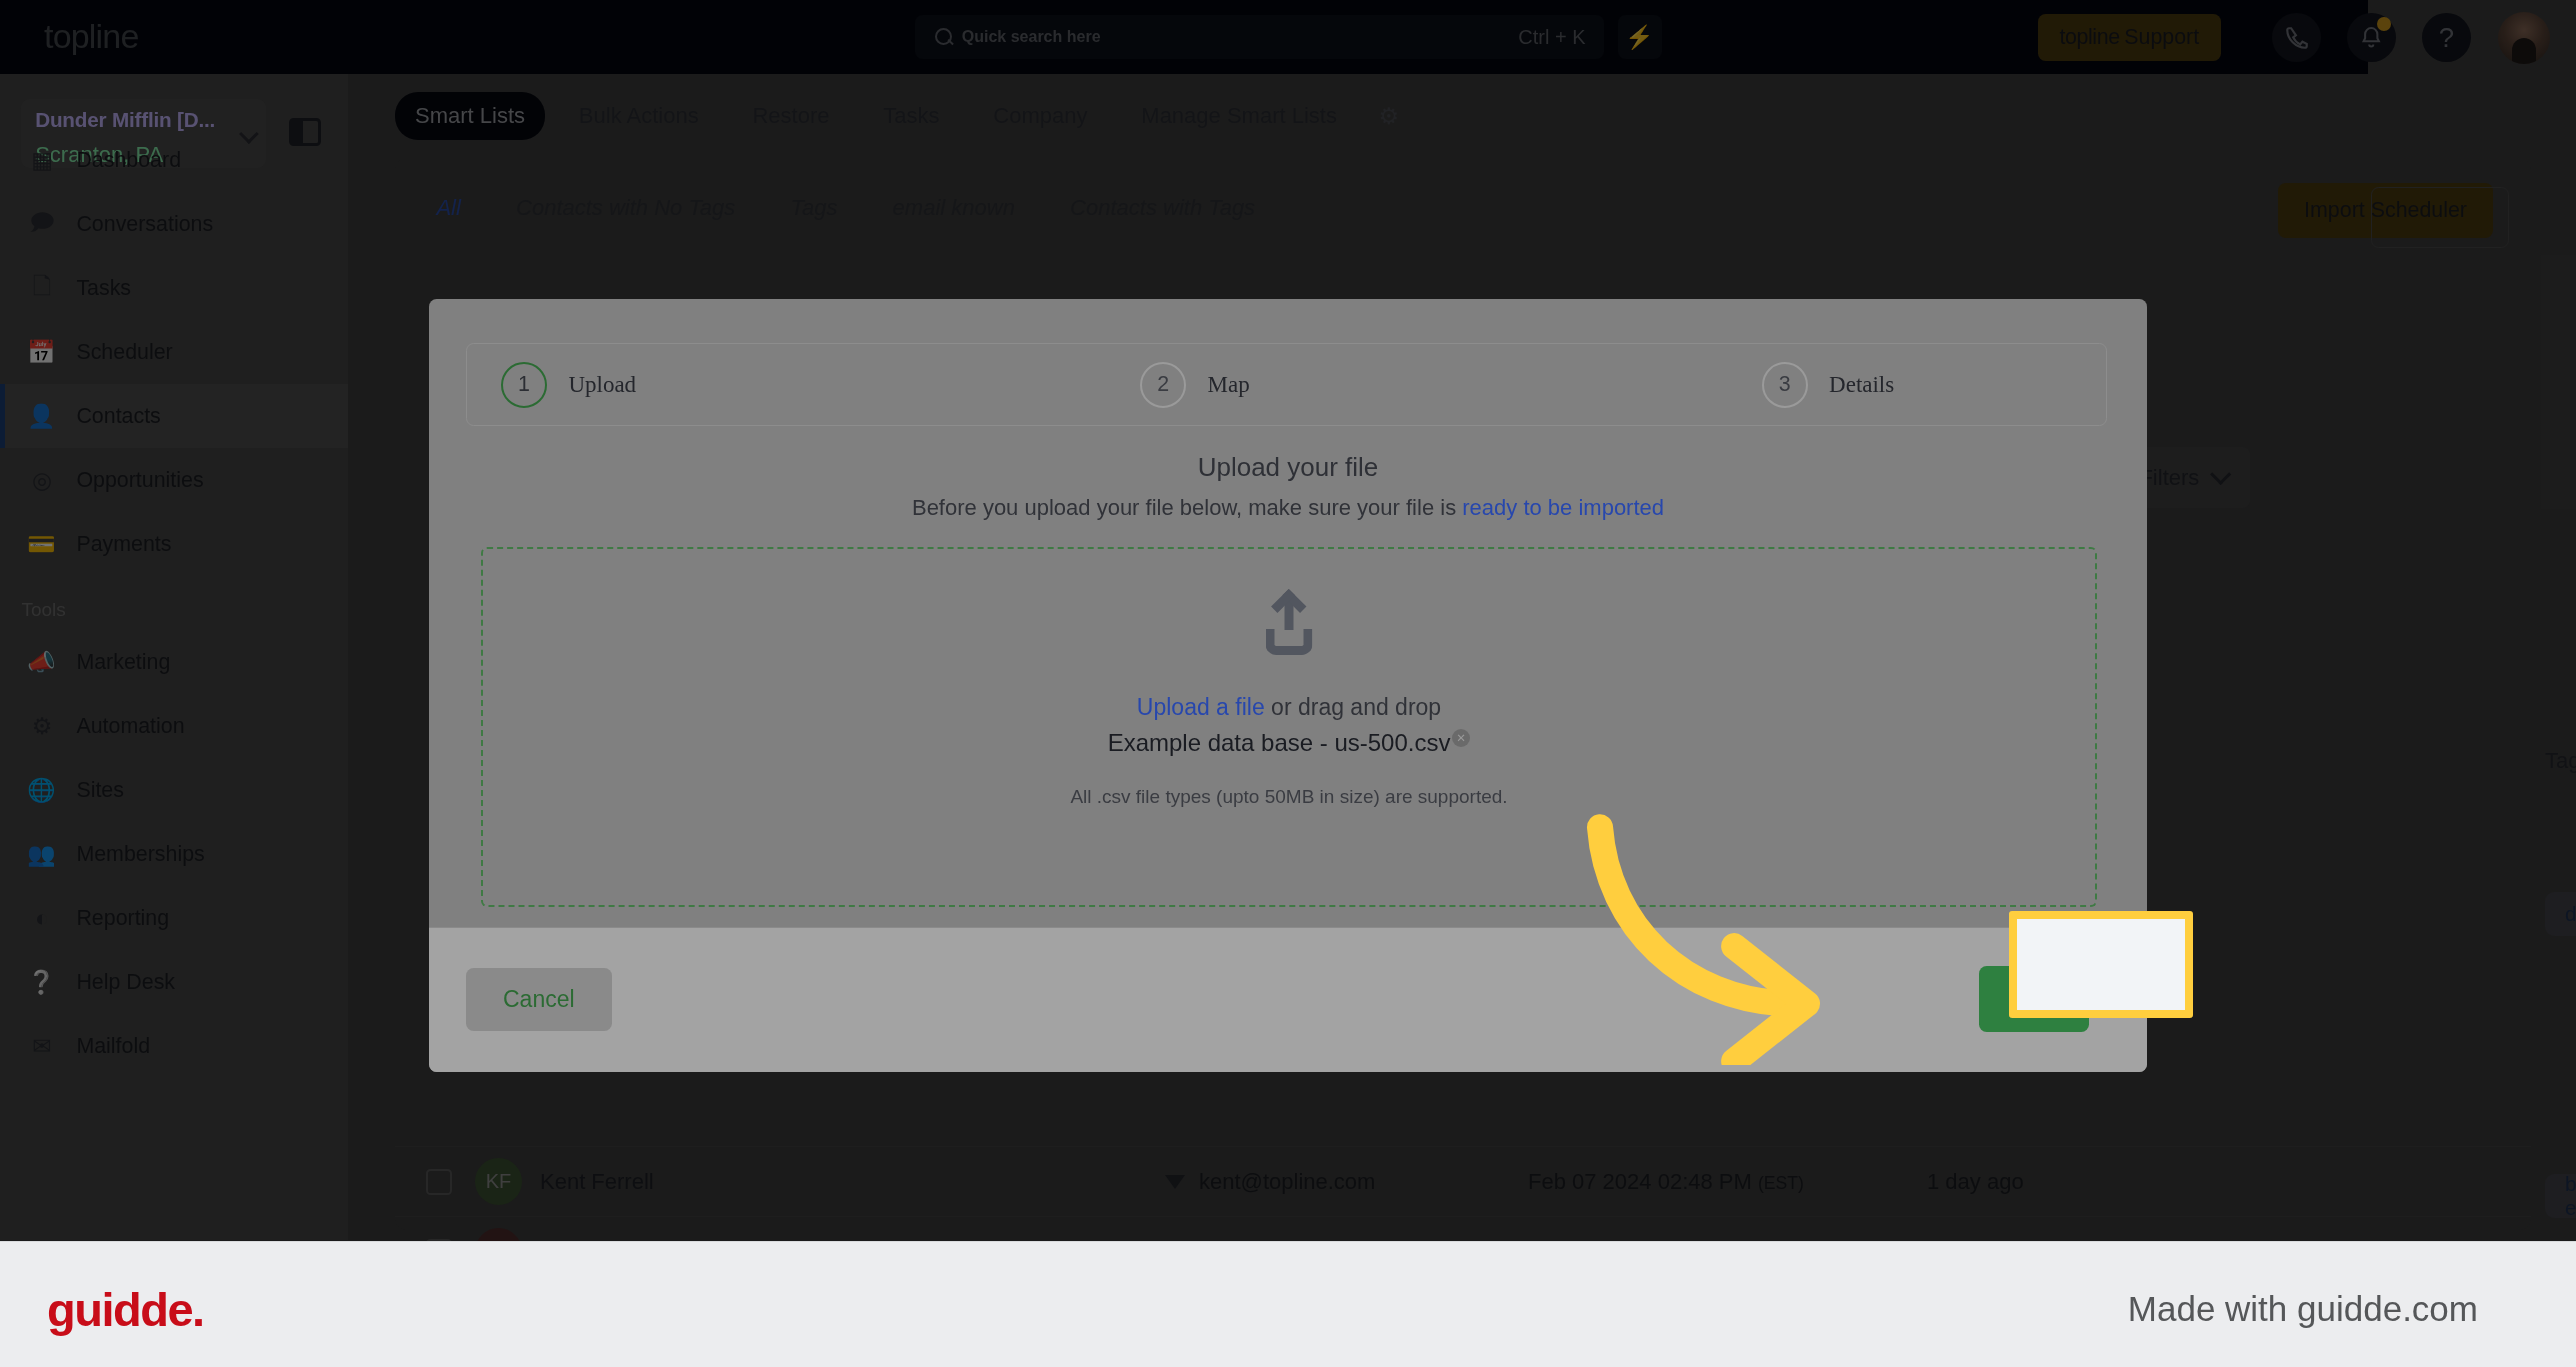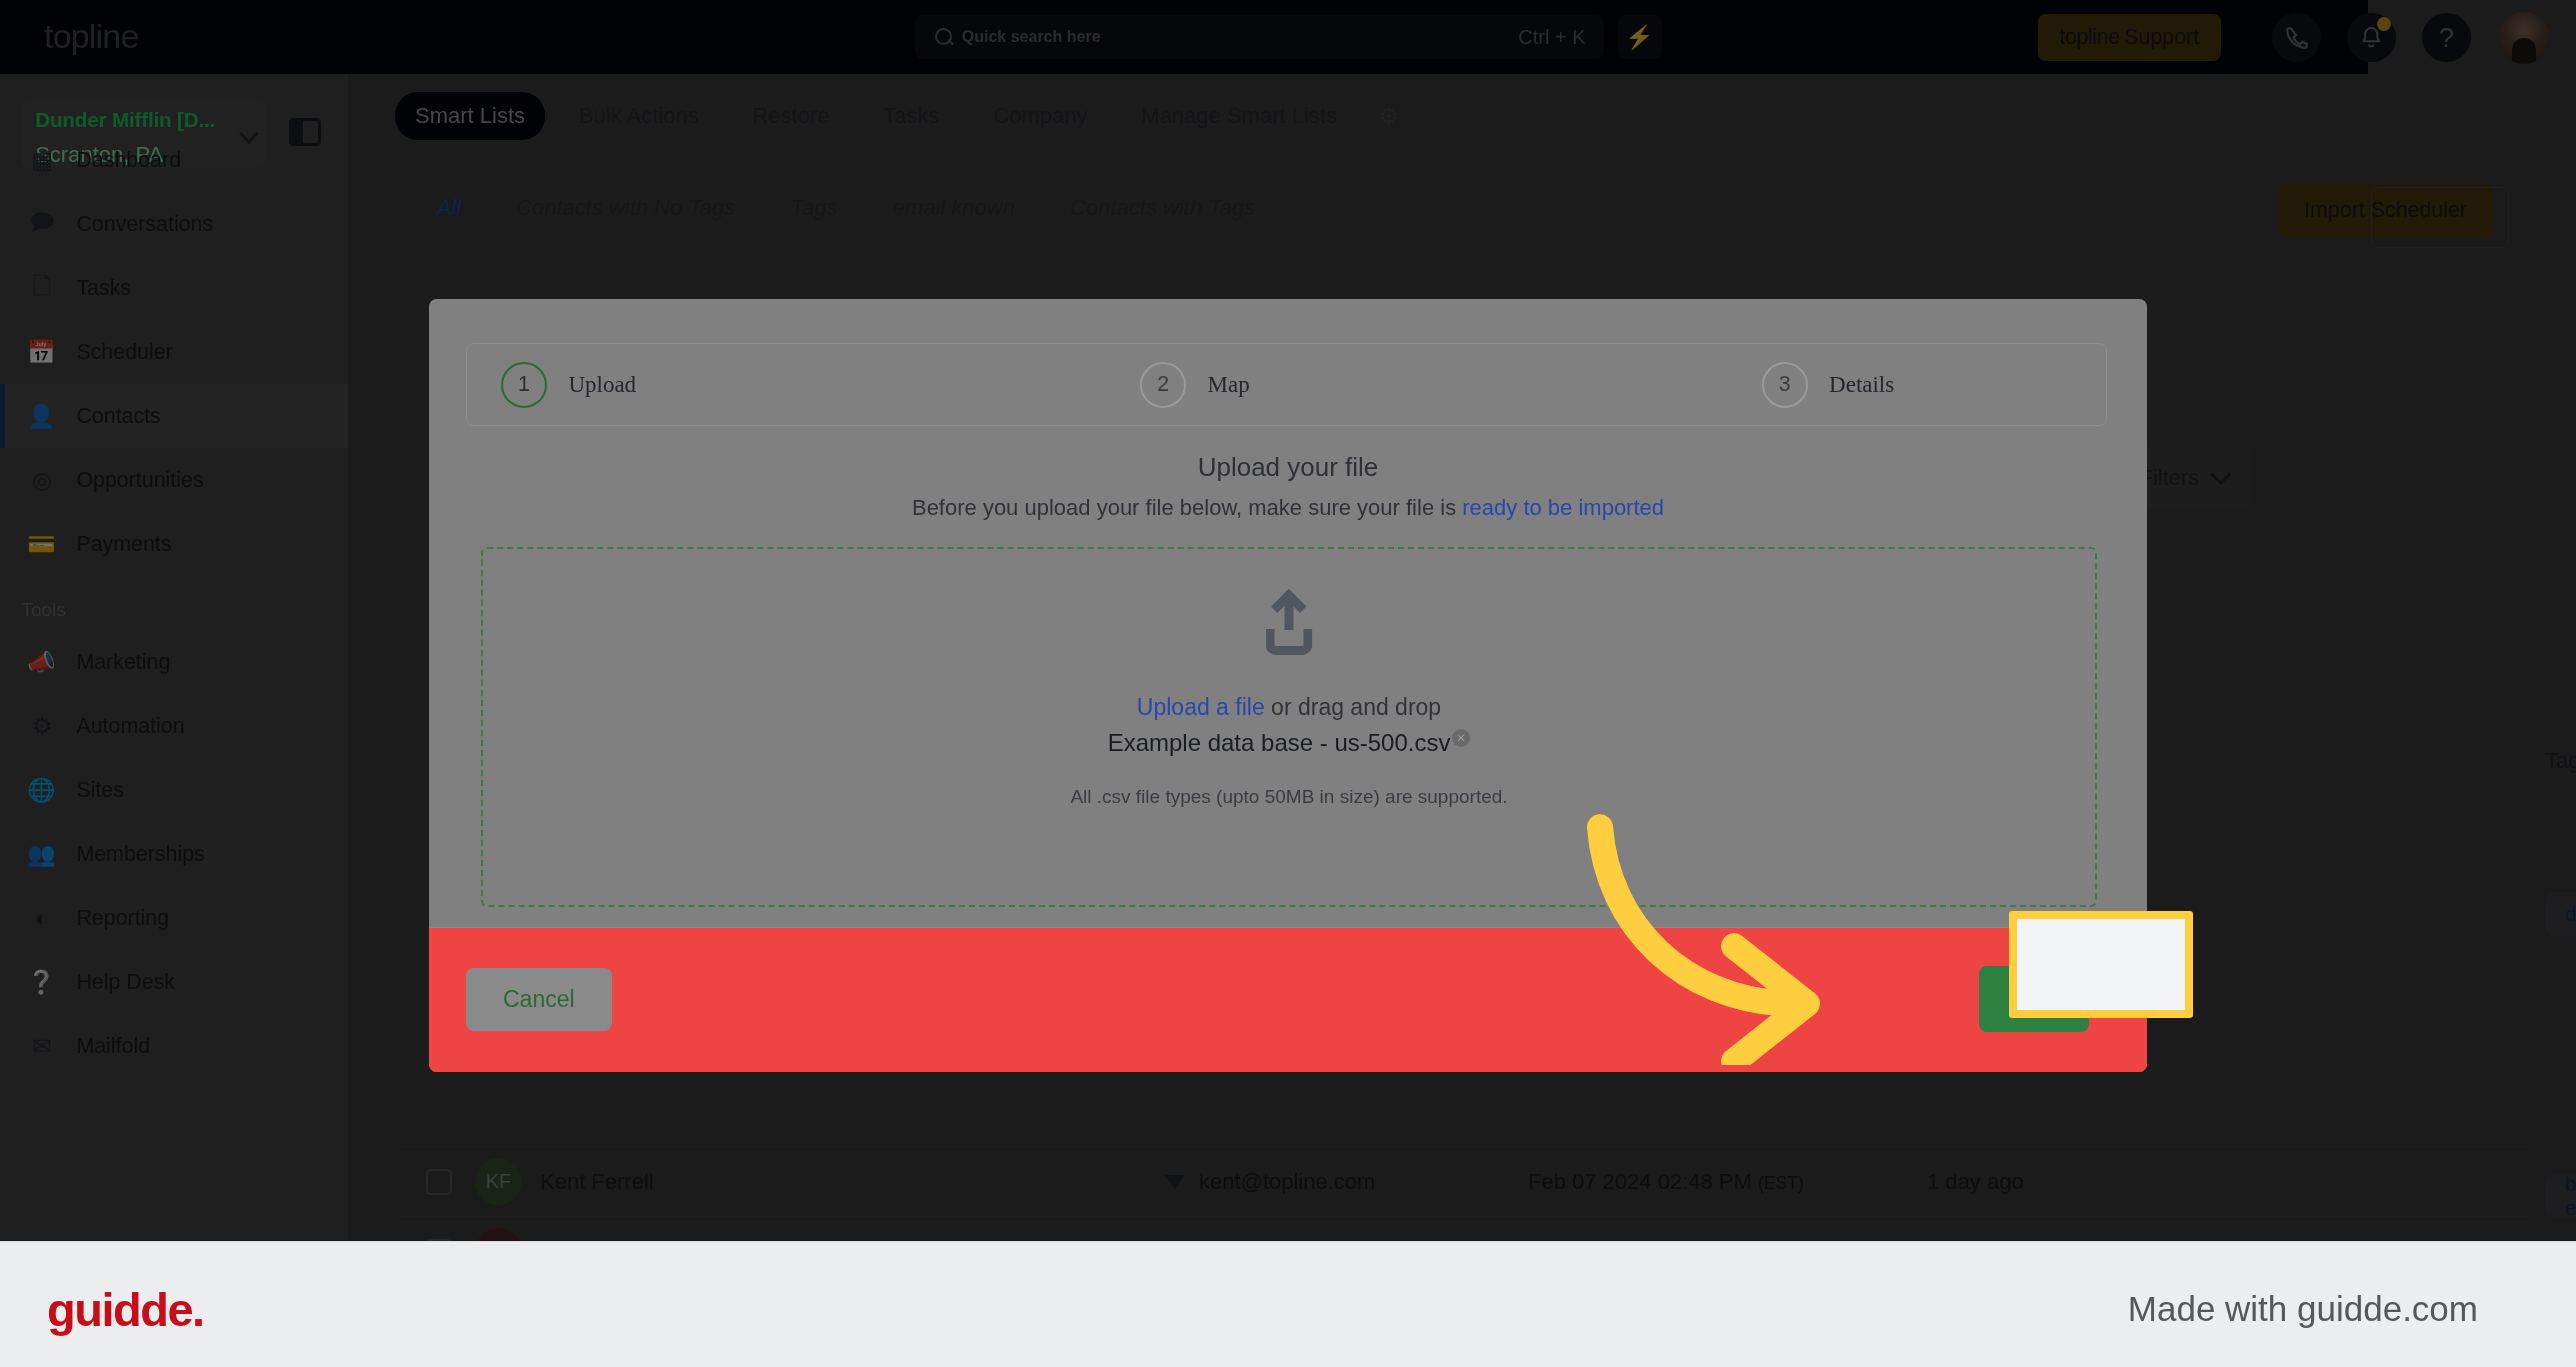--- a/index.html
+++ b/index.html
@@ -83,21 +83,21 @@
 
   
   .sidebar {
     position:absolute; left:0; top:74px; width:348px; height:1166px;
     background:#454545;
   }
   .loc-box {
     position:absolute; left:21.4px; top:25px; width:245px; height:69px;
     background:#4b4b4b; border-radius:9.2px; padding: 9.2px 13.8px;
   }
-  .loc-name { font-size:20.7px; color:#22c55e; font-weight:700; letter-spacing:-0.2px; }
+  .loc-name { font-size:20.7px; color:#c4b5fd; font-weight:700; letter-spacing:-0.2px; }
   .loc-sub  { font-size:22px; color:#86efac; margin-top:10px; }
   .loc-chev {
     position:absolute; right:10.7px; top:27.6px; width:13.8px; height:13.8px;
     border-right:3.1px solid #2a2c31; border-bottom:3.1px solid #2a2c31;
     transform: rotate(45deg);
   }
   .panel-toggle {
     position:absolute; left:289px; top:44px; width:32px; height:27.6px;
     border:3.1px solid #1e2026; border-radius:4.6px;
   }
@@ -274,21 +274,21 @@
     display:inline-block; vertical-align:super; width:18.4px; height:18.4px;
     border-radius:50%; background:#6a6a6a; color:#9a9a9a; font-size:11.5px;
     line-height:18.4px; text-align:center; margin-left:1.5px;
   }
   .dz-line3 {
     position:absolute; left:0; top:237px; width:100%; text-align:center;
     font-size:19px; color:#3a3c42;
   }
   .m-footer {
     position:absolute; left:0; bottom:0; width:100%; height:145px;
-    background:#ef4444; border-top:0.8px solid #8a8a8a; border-radius:0 0 7.7px 7.7px;
+    background:#a3a3a3; border-top:0.8px solid #8a8a8a; border-radius:0 0 7.7px 7.7px;
   }
   .btn-cancel {
     position:absolute; left:37px; top:40px; height:63px; padding:0 37px;
     background:#8a8a8a; border-radius:7.7px; color:#2b6b33; font-size:23px;
     display:flex; align-items:center;
   }
   .btn-next {
     position:absolute; left:1550px; top:38px; width:110px; height:66px;
     background:#2e8040; border-radius:7.7px; color:#fff; font-size:23px;
     display:flex; align-items:center; justify-content:center;

